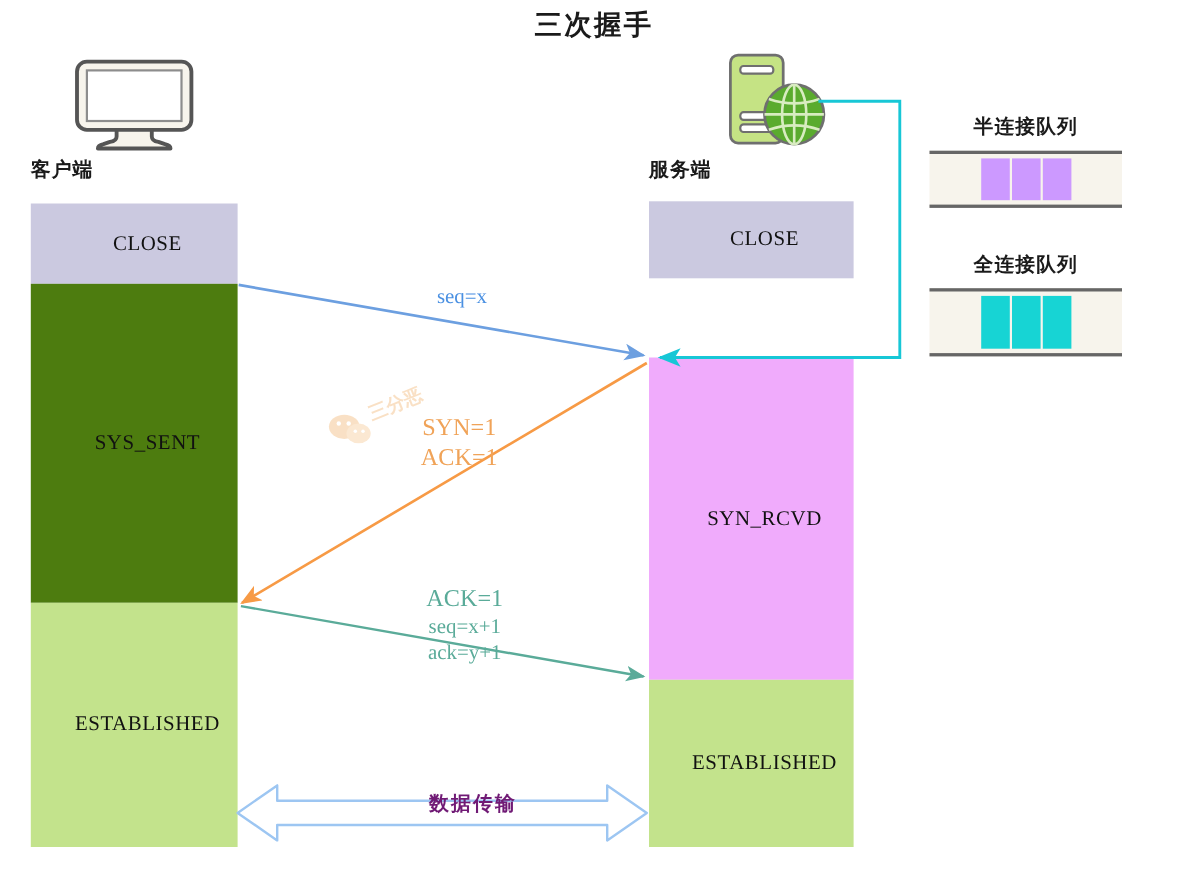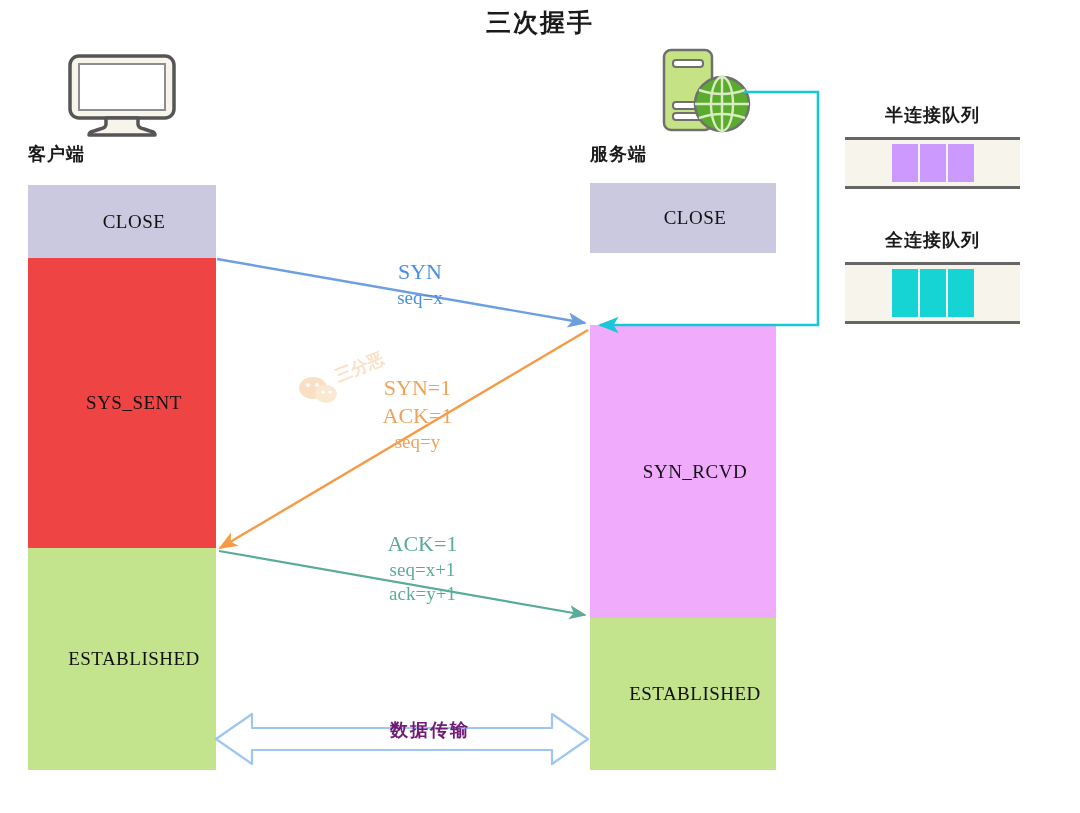--- a/index.html
+++ b/index.html
@@ -53,21 +53,21 @@
     align-items: center;
     justify-content: center;
     font-family: "Liberation Serif", "DejaVu Serif", serif;
     font-size: 19px;
     color: #111111;
     letter-spacing: 0.5px;
     box-sizing: border-box;
     padding-left: 24px;
   }
   .st-close       { background: #cbc9e0; }
-  .st-synsent     { background: #ef4444; }
+  .st-synsent     { background: #4d7c0f; }
   .st-established { background: #c3e38c; }
   .st-listen      { background: #cfe2f7; }
   .st-synrcvd     { background: #f0abfc; }
 
   
   #client-close       { left: 28px; top: 185px;  width: 188px; height: 73px; }
   #client-syssent     { left: 28px; top: 258px;  width: 188px; height: 290px; }
   #client-established { left: 28px; top: 548px;  width: 188px; height: 222px; }
   
   #server-close       { left: 590px; top: 183px; width: 186px; height: 70px; }
@@ -222,28 +222,26 @@
     </g>
 
     <g>
       <path d="M216 739
                L252 714 L252 728 L552 728 L552 714 L588 739
                L552 764 L552 750 L252 750 L252 764 Z" fill="#ffffff" stroke="#9dc6f2" stroke-width="2.2" stroke-linejoin="round"></path>
     </g>
   </svg>
 
   <div class="abs msg-group msg-syn" id="msg-syn-label">
-    <div class="msg-big">SYN</div>
     <div class="msg-small">seq=x</div>
   </div>
 
   <div class="abs msg-group msg-synack" id="msg-synack-label">
     <div class="msg-big">SYN=1</div>
     <div class="msg-big">ACK=1</div>
-    <div class="msg-small">seq=y</div>
   </div>
 
   <div class="abs msg-group msg-ack" id="msg-ack-label">
     <div class="msg-big">ACK=1</div>
     <div class="msg-small">seq=x+1</div>
     <div class="msg-small">ack=y+1</div>
   </div>
 
   <div class="abs" id="data-transfer-label">数据传输</div>
 

